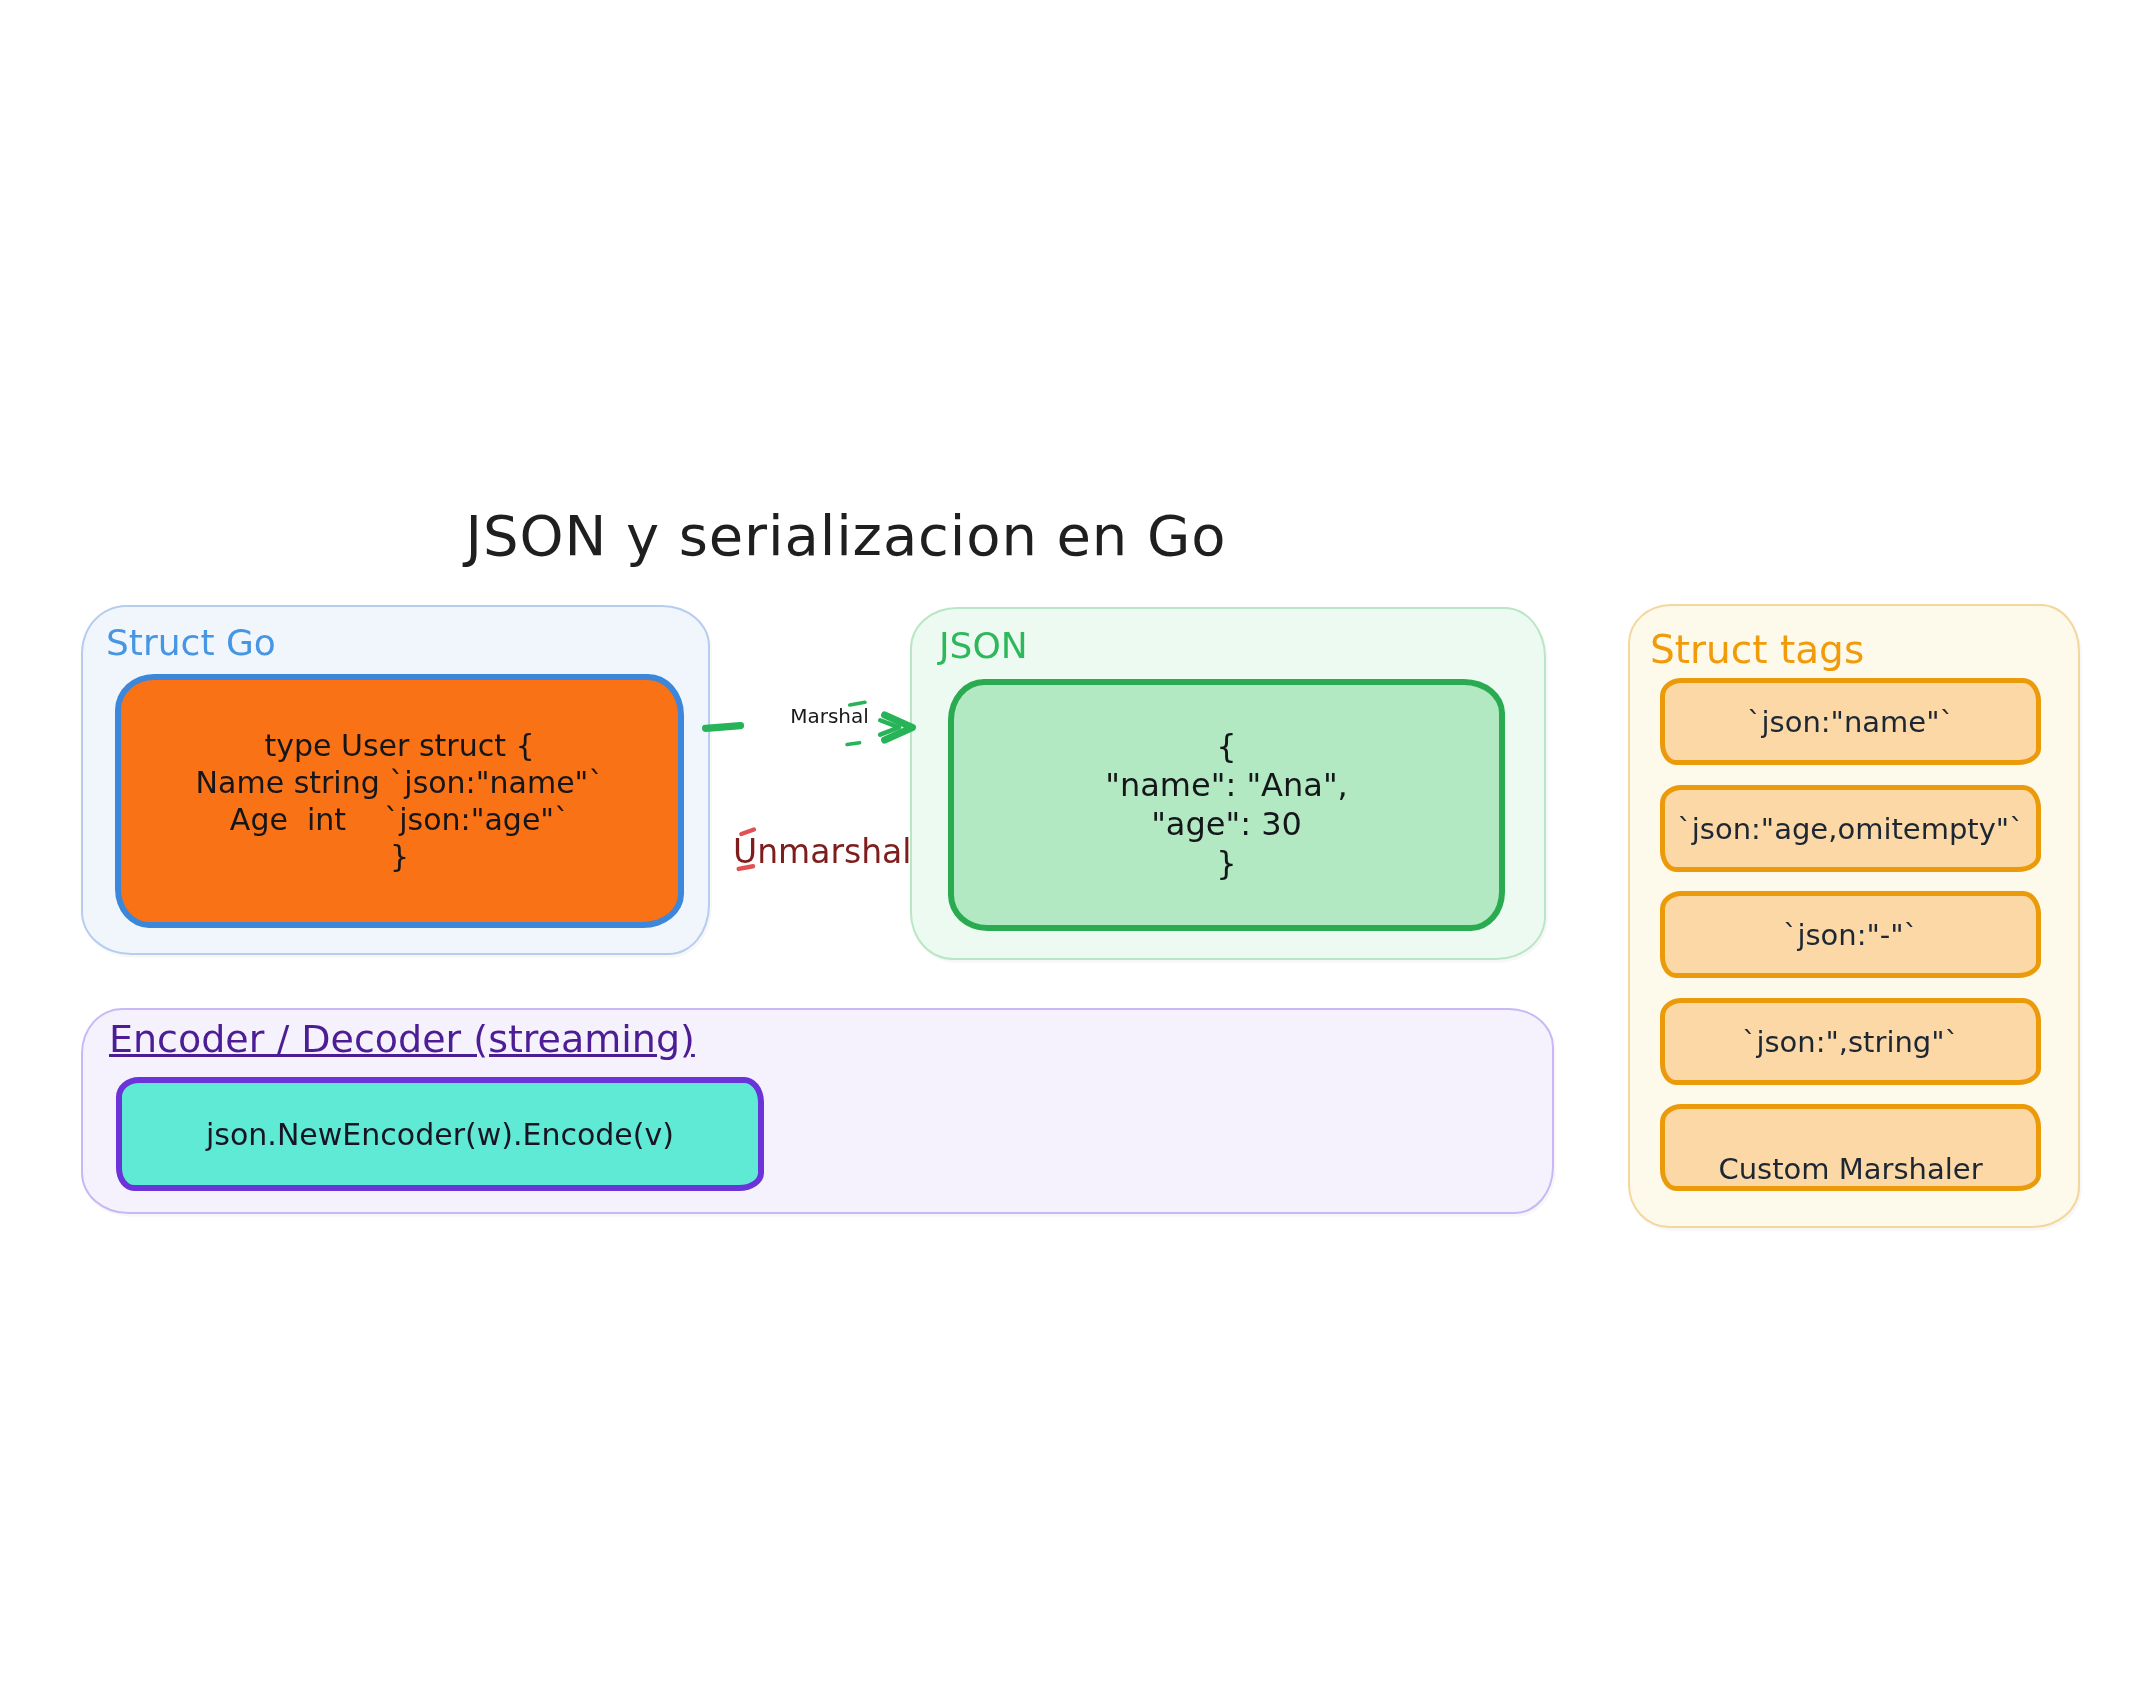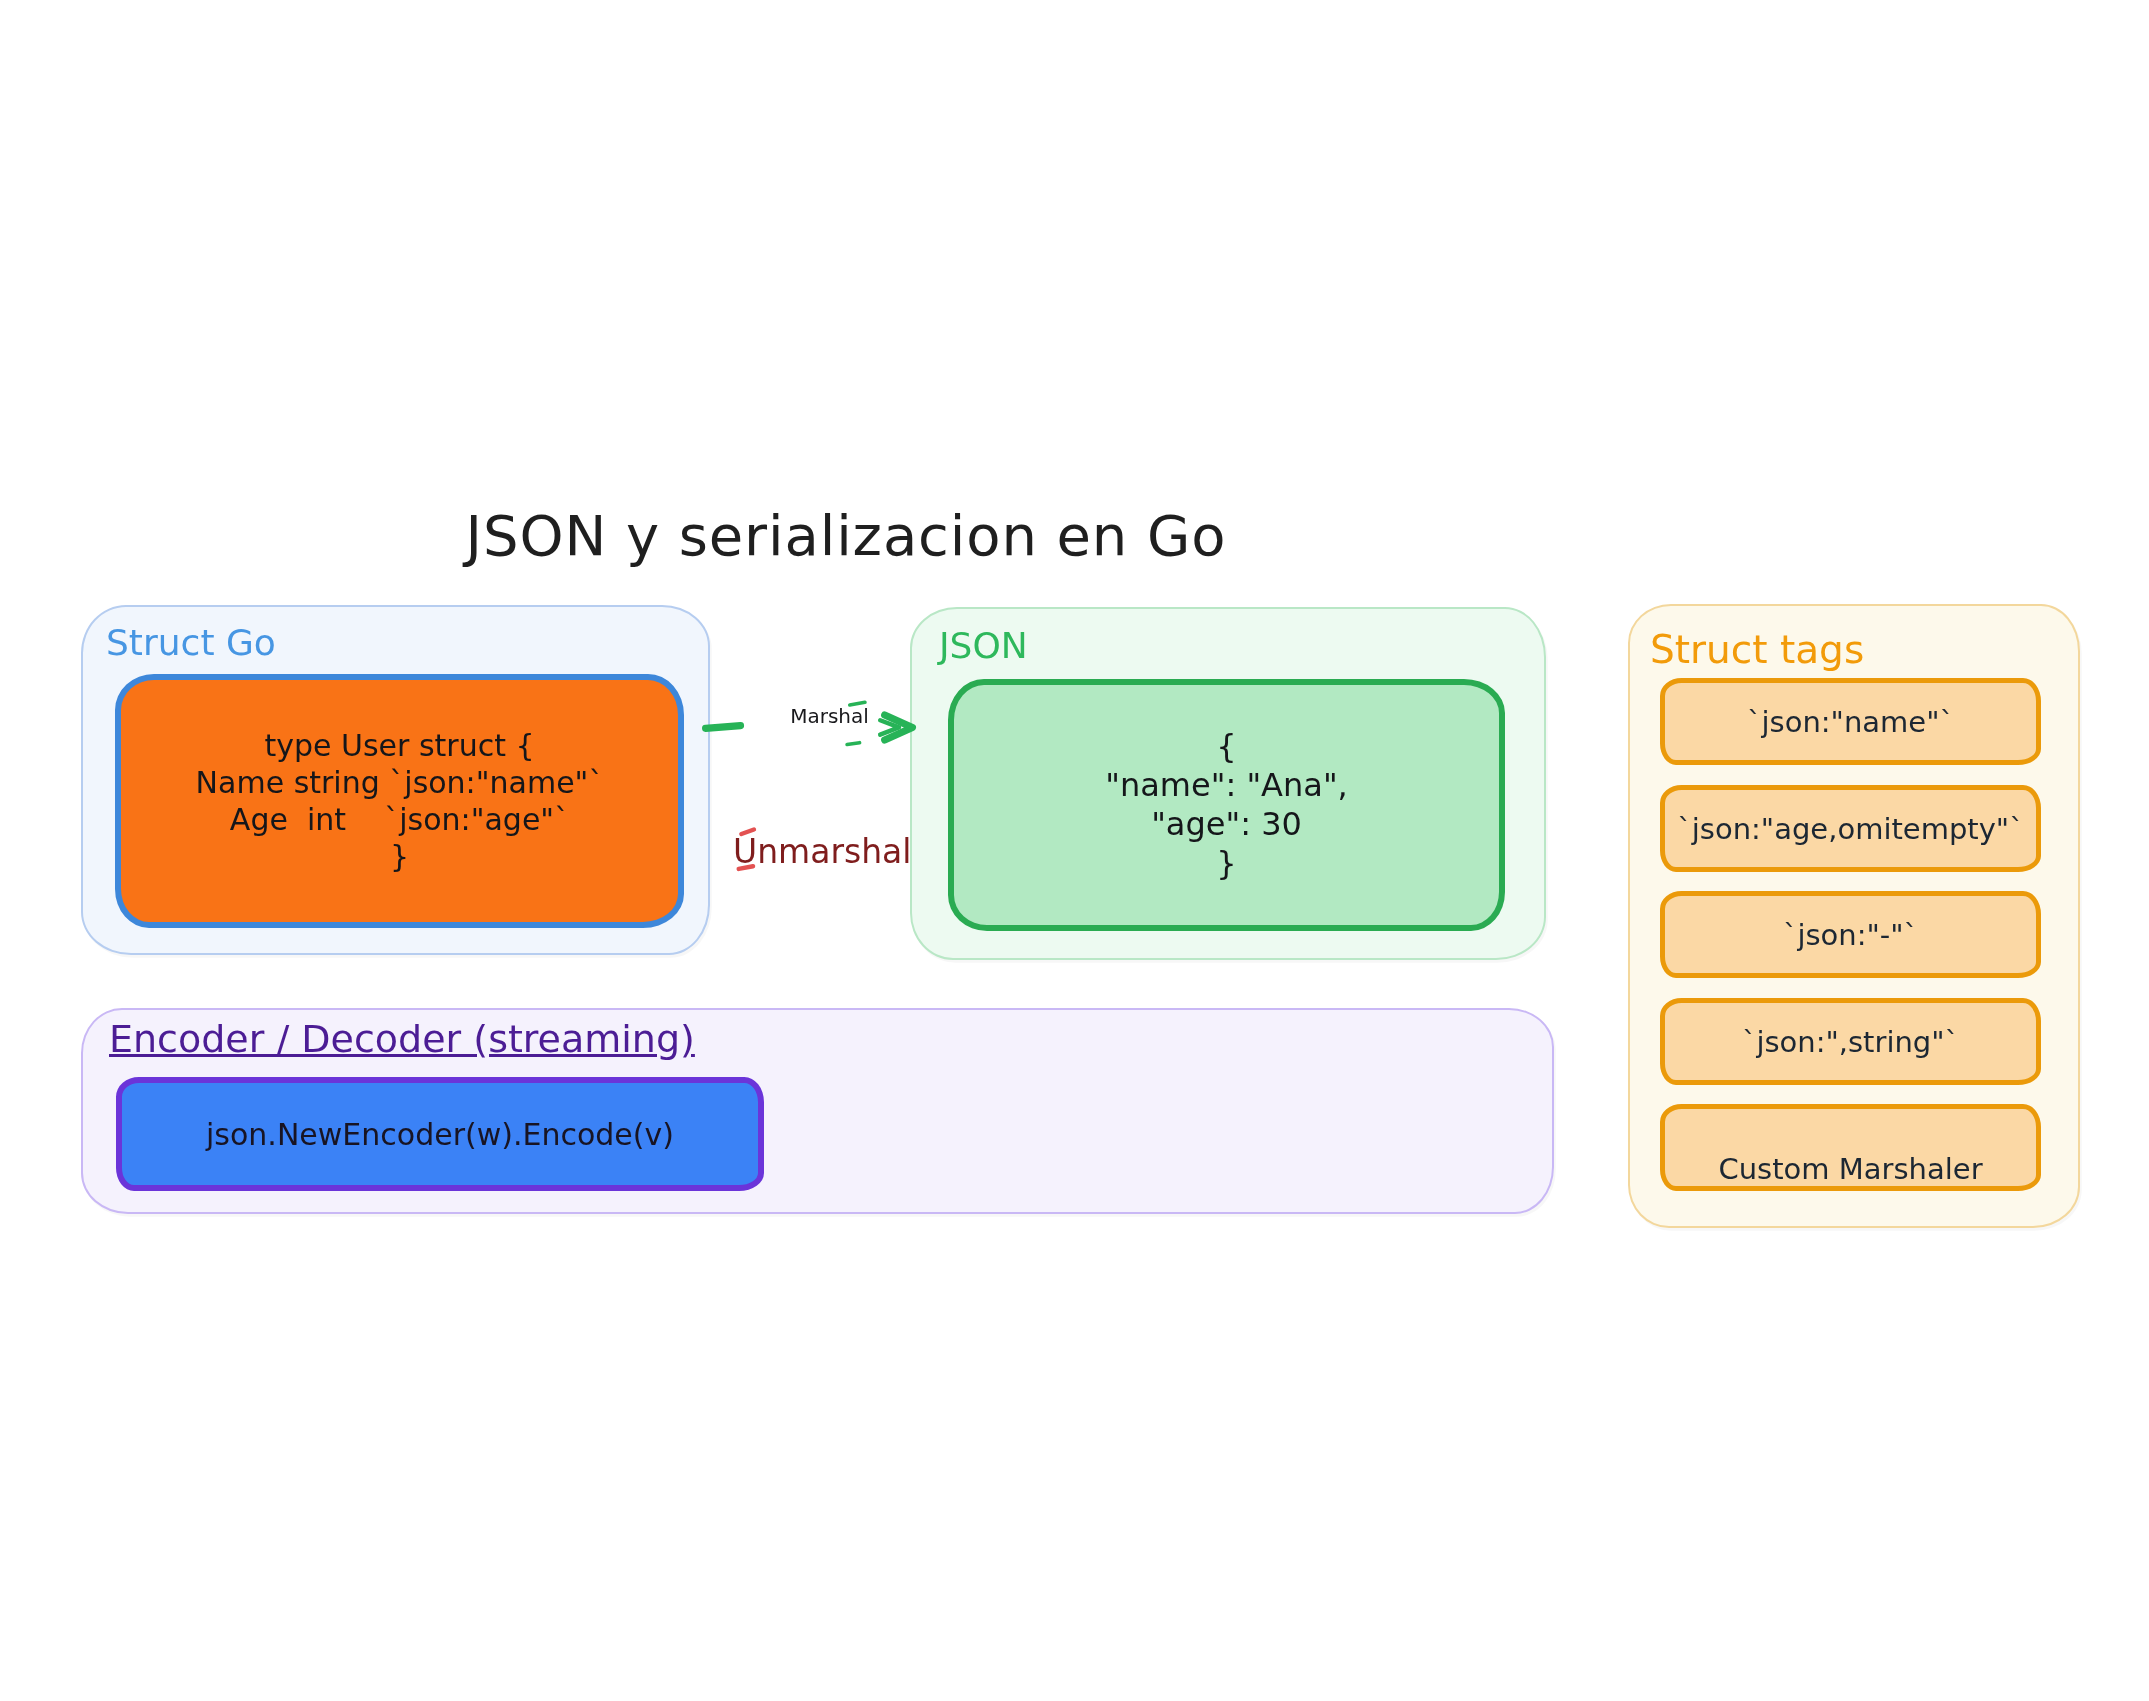--- a/index.html
+++ b/index.html
@@ -74,21 +74,21 @@
   svg.arrow-layer{left:0;top:0;pointer-events:none;}
 
   
   .encoder-outer{
     left:81px;top:1008px;width:1469px;height:202px;
     background:#f5f2fd;border-color:#c9b8f5;
     border-radius:41px 45px 39px 47px / 45px 39px 47px 41px;
   }
   .encoder-label{left:109px;top:1017px;font-size:38px;color:#4c1d95;text-decoration:underline;}
   .stream-box{
-    background:#3b82f6;border:6.3px solid #6b34d9;
+    background:#5eead4;border:6.3px solid #6b34d9;
     border-radius:23px 19.7px 25px 18px / 19.7px 25px 18px 23px;
     display:flex;align-items:center;justify-content:center;
   }
   .stream-box.encode{left:116px;top:1077px;width:636px;height:102px;}
   .stream-box.decode{left:793px;top:1077px;width:719px;height:102px;}
   .stream-code{font-size:30px;color:#181423;white-space:pre;}
 
   
   .tags-outer{
     left:1628px;top:604px;width:448px;height:620px;

